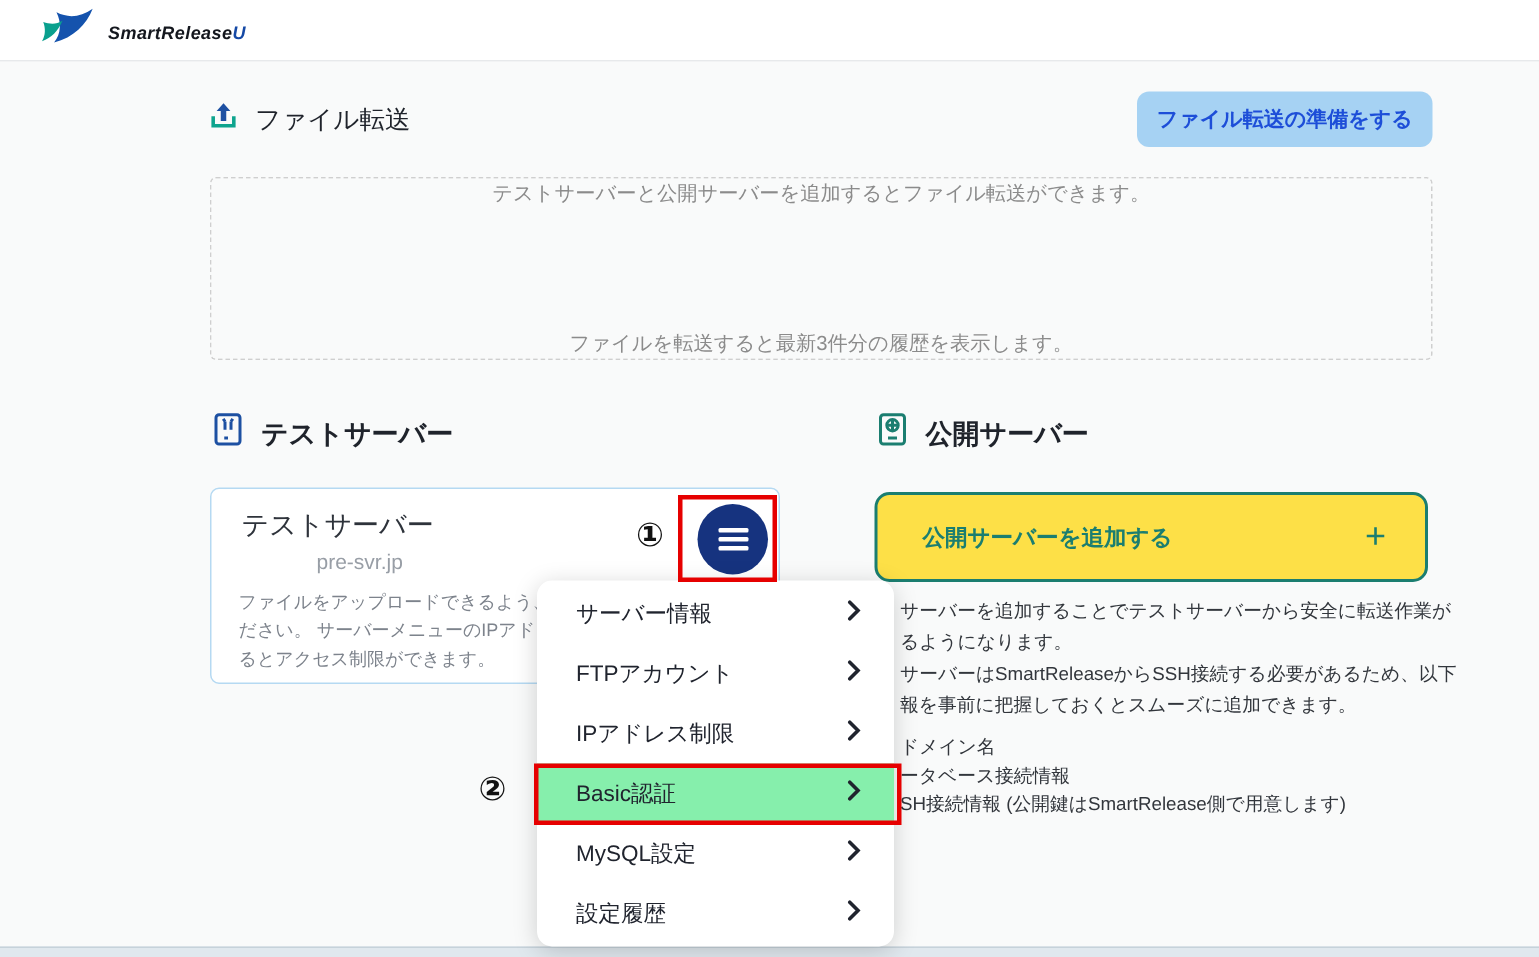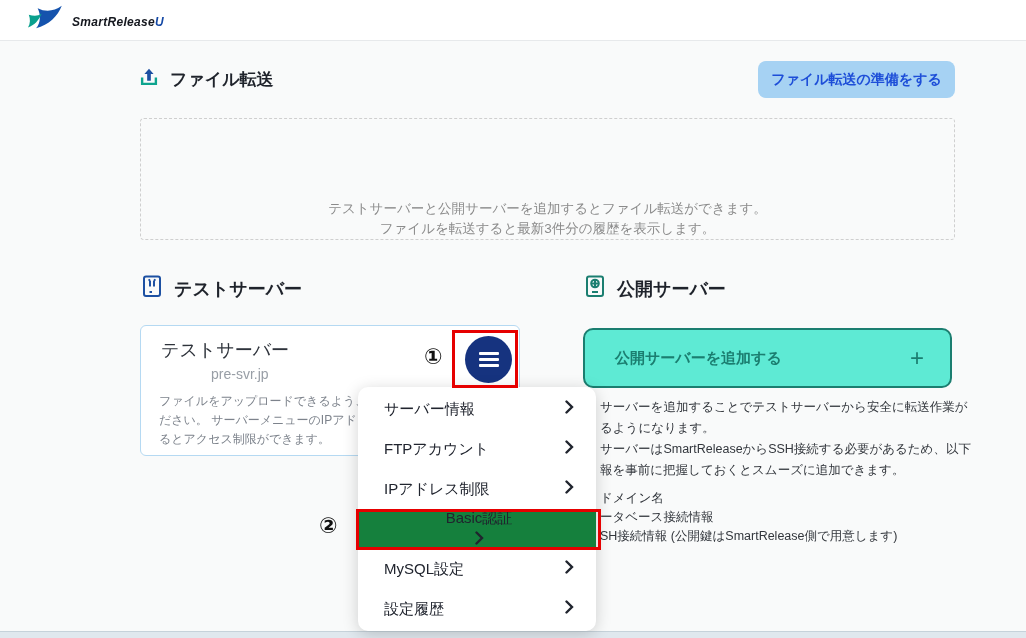--- a/index.html
+++ b/index.html
@@ -15,29 +15,29 @@
     background:#ffffff; border-bottom:1px solid #e7e9eb; z-index:20; }
   .logo { position:absolute; left:28px; top:5px; display:flex; align-items:center; gap:7px; }
   .logo-text { font-size:12px; font-weight:800; font-style:italic; color:#14171e; letter-spacing:.3px; }
   .logo-text .suffix { color:#1549a5; }
   .project-switcher { position:absolute; left:50%; transform:translateX(-50%); top:0;
     height:41px; display:flex; align-items:center; gap:9px; cursor:pointer; }
   .project-switcher .label { color:#1549a5; font-weight:700; font-size:15px; }
 
   
   .page-title-row { position:absolute; left:138px; top:66px; display:flex; align-items:center; gap:10px; }
-  .page-title { font-size:17px; font-weight:700; color:#1f232b; }
+  .page-title { font-size:17px; font-weight:400; color:#1f232b; }
   .prepare-btn { position:absolute; left:758px; top:61px; width:197px; height:37px;
     background:#a6d2f3; border:none; border-radius:8px; color:#1d4ed8;
     font-weight:700; font-size:14px; font-family:inherit; cursor:pointer; }
 
   
   .notice-box { position:absolute; left:140px; top:118px; width:815px; height:122px;
     border:1px dashed #cfcfcf; border-radius:4px;
-    display:flex; flex-direction:column; align-items:center; justify-content:flex-end; }
+    display:flex; flex-direction:column; align-items:center; justify-content:space-between; }
   .notice-line { color:#8b8b8b; font-size:13.5px; line-height:20px; }
 
   
   .section-heading { position:absolute; display:flex; align-items:center; gap:10px; }
   .section-heading .txt { font-size:18px; font-weight:700; color:#1f232b; }
 
   
   .test-card { position:absolute; left:140px; top:325px; width:380px; height:131px;
     background:#fff; border:1px solid #b5d9f2; border-radius:6px; overflow:hidden; z-index:1; }
   .test-card .title { position:absolute; left:20px; top:12px; font-size:18px; color:#2e333b; }
@@ -45,40 +45,40 @@
   .test-card .desc { position:absolute; left:18px; top:66px; font-size:12px; color:#7d838c; line-height:19px; white-space:nowrap; }
 
   
   .menu-btn { position:absolute; left:465px; top:336px; width:47px; height:47px; border-radius:50%;
     background:#16337f; border:none; cursor:pointer; z-index:3;
     display:flex; flex-direction:column; align-items:center; justify-content:center; gap:3px; }
   .menu-btn .bar { width:20px; height:3px; background:#ffffff; border-radius:1px; }
 
   
   .add-card { position:absolute; left:583px; top:328px; width:369px; height:60px;
-    background:#5eead4; border:2px solid #1b7e70; border-radius:10px; cursor:pointer; z-index:1;
+    background:#fde047; border:2px solid #1b7e70; border-radius:10px; cursor:pointer; z-index:1;
     display:flex; align-items:center; justify-content:space-between; padding:0 26px 0 30px; }
   .add-card .lbl { color:#1b7e70; font-weight:700; font-size:15px; }
   .add-card .plus { color:#1b7e70; font-size:24px; font-weight:400; line-height:1; }
 
   
   .pub-desc { position:absolute; left:600px; top:397px; width:430px; z-index:1;
     color:#32363c; font-size:12.5px; }
   .pub-desc .ln { line-height:21px; white-space:nowrap; }
   .pub-desc .gap { height:8px; }
   .pub-desc .bl { line-height:19px; white-space:nowrap; }
 
   
   .dropdown { position:absolute; left:358px; top:387px; width:238px; height:244px;
     background:#ffffff; border-radius:10px; box-shadow:0 3px 16px rgba(0,0,0,.18);
     padding:2px 0; z-index:5; }
   .menu-item { height:40px; display:flex; align-items:center; justify-content:space-between;
     padding:0 22px 0 26px; cursor:pointer; }
   .menu-item .mi-label { font-size:15px; font-weight:400; color:#20242e; }
-  .menu-item.highlight { background:#15803d;flex-direction:column; }
+  .menu-item.highlight { background:#86efac; }
 
   
   .anno-rect { position:absolute; border:3px solid #e60000; z-index:6; pointer-events:none; }
   .anno-rect1 { left:452px; top:330px; width:66px; height:58px; }
   .anno-rect2 { left:356px; top:509px; width:245px; height:41px; }
   .anno-num { position:absolute; z-index:6; font-size:22px; font-weight:700; color:#111; }
   .anno-num1 { left:424px; top:344px; }
   .anno-num2 { left:319px; top:513px; }
 
   

